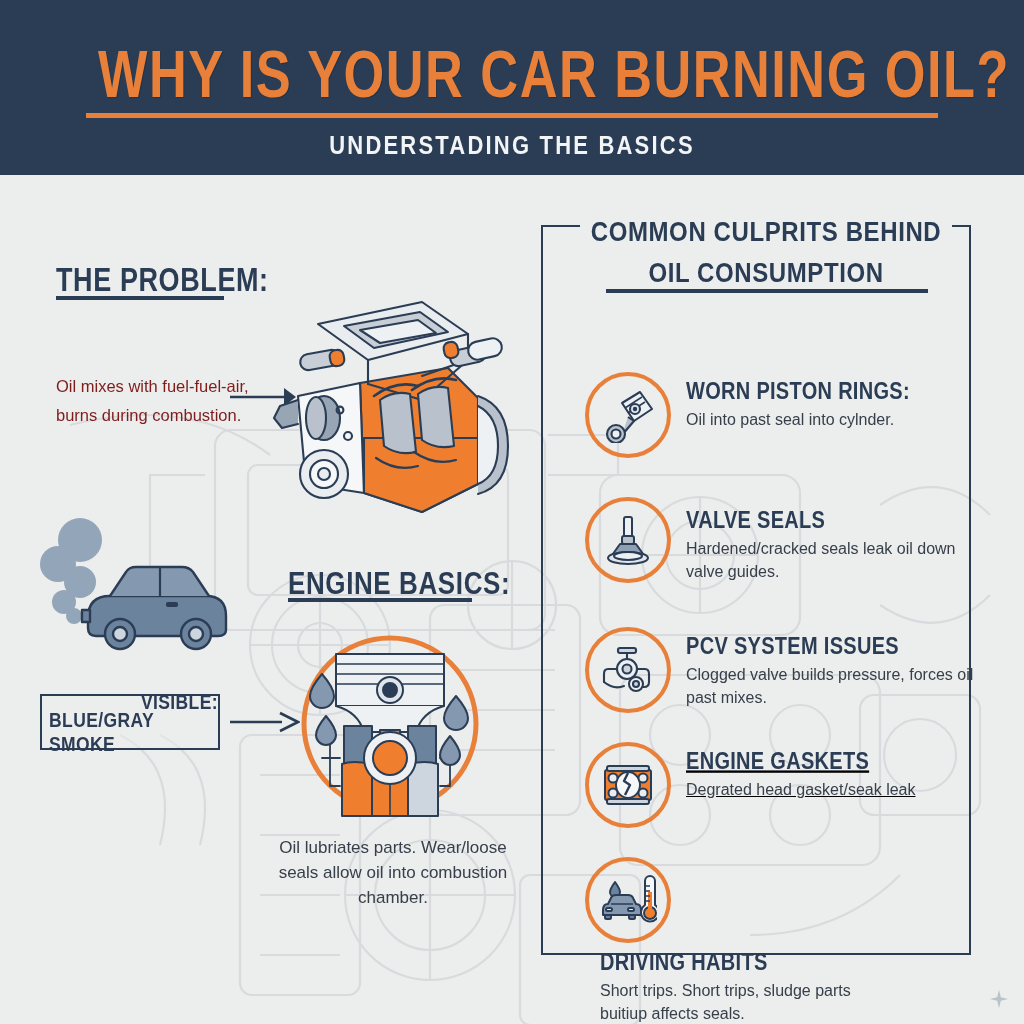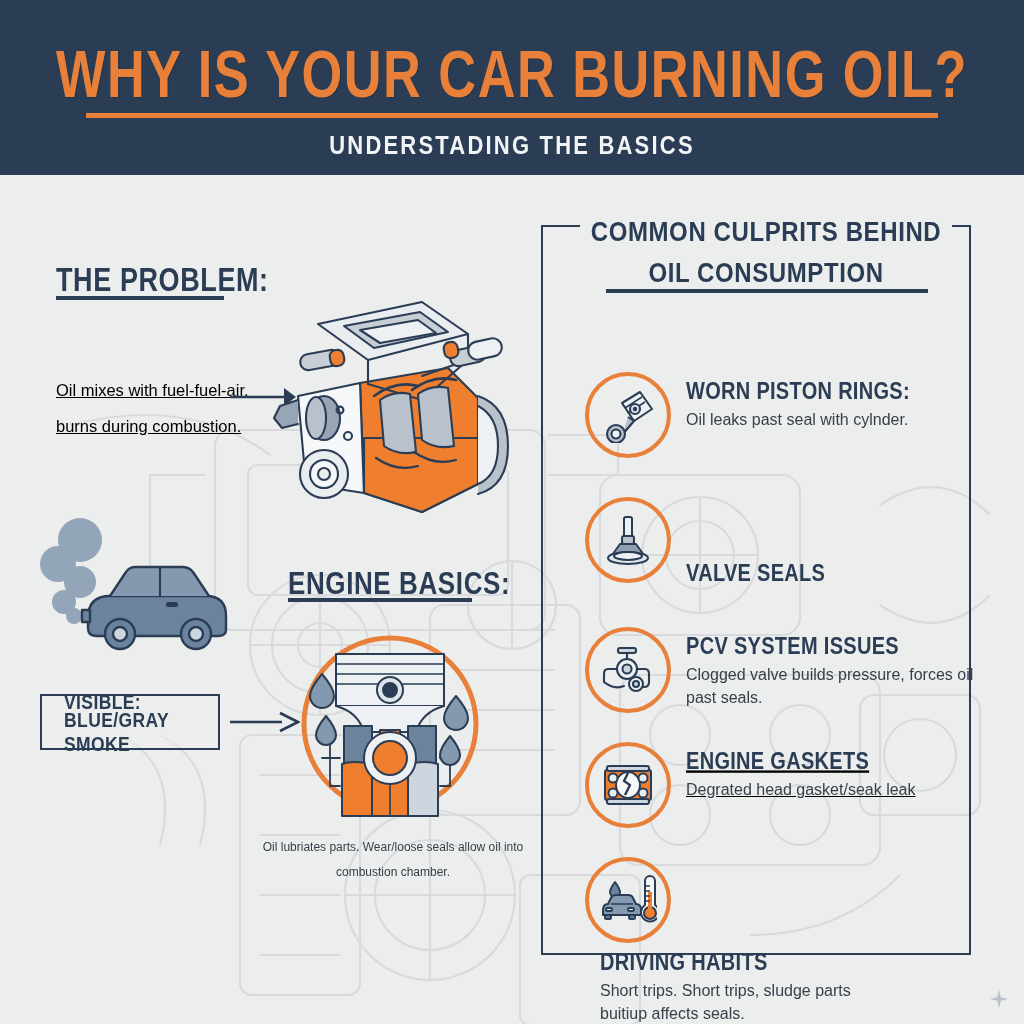--- a/index.html
+++ b/index.html
@@ -8,21 +8,21 @@
     background:#eceded;
     font-family:"Liberation Sans", sans-serif;
     -webkit-font-smoothing:antialiased;
   }
   .page{position:relative;width:1024px;height:1024px;background:#eceded;overflow:hidden;}
 
   
   .header{
     position:absolute;left:0;top:0;width:1024px;height:175px;
     background:#2b3d55;
-    display:flex;flex-direction:column;align-items:center;justify-content:flex-start;
+    display:flex;flex-direction:column;align-items:flex-end;justify-content:flex-start;
   }
   .title{
     margin-top:34px;
     font-family:"Liberation Sans", sans-serif;
     font-weight:bold;
     font-size:54px;
     letter-spacing:1.5px;
     color:#e8803a;
     transform:scaleY(1.25) scaleX(0.97);
     transform-origin:center top;
@@ -46,36 +46,36 @@
     position:absolute;
     font-weight:bold;color:#2b3d55;letter-spacing:.6px;
     transform:scaleY(1.2);transform-origin:left top;
   }
   .sec-rule{position:absolute;background:#2b3d55;height:4px;}
 
   #the-problem-heading{left:56px;top:262px;font-size:27px;}
   #the-problem-rule{left:56px;top:296px;width:168px;}
   #problem-body{
     position:absolute;left:56px;top:372px;width:215px;
-    font-size:16.5px;line-height:36px;color:#000000;text-decoration:underline;
+    font-size:16.5px;line-height:29px;color:#7f1d1d;
   }
 
   #engine-basics-heading{left:288px;top:565px;font-size:26px;}
   #engine-basics-rule{left:288px;top:598px;width:184px;}
   #basics-body{
     position:absolute;left:262px;top:835px;width:262px;text-align:center;
-    font-size:12px;line-height:25px;color:#37404a;
+    font-size:17px;line-height:25px;color:#37404a;
   }
 
   
   #visible-box{
     position:absolute;left:40px;top:694px;width:180px;height:56px;
     border:2.5px solid #2b3d55;background:rgba(236,237,237,.55);
     display:flex;flex-direction:column;justify-content:center;
-    padding-left:22px;box-sizing:border-box;
+    padding-left:7px;box-sizing:border-box;align-items:flex-end;
   }
   #visible-box span{
     font-weight:bold;font-size:17.5px;color:#2b3d55;letter-spacing:.4px;
     transform:scaleY(1.16);transform-origin:left center;line-height:20px;
   }
 
   
   #culprits-panel{
     position:absolute;left:541px;top:225px;width:430px;height:730px;
     border:2.5px solid #2b3d55;box-sizing:border-box;background:transparent;
@@ -304,38 +304,39 @@
           <circle cx="35" cy="22" r="5" fill="#dfe5ea"></circle>
           <circle cx="35" cy="22" r="2.2" fill="#2b3d55" stroke="none"></circle>
           <path d="M28 30 L34 34 L22 48" fill="#b9c2cc"></path>
           <circle cx="16" cy="47" r="9" fill="#b9c2cc"></circle>
           <circle cx="16" cy="47" r="4.5" fill="#eef1f4"></circle>
         </g>
       </svg>
     </div>
     <div class="culprit-text">
       <div class="culprit-title">WORN PISTON RINGS:</div>
-      <div class="culprit-desc">Oil leaks past seal with cylnder.</div>
+      <div class="culprit-desc">Oil into past seal into cylnder.</div>
     </div>
   </div>
 
   <div class="culprit" style="top:497px;align-items:flex-end;">
     <div class="badge">
       <svg width="56" height="56" viewBox="0 0 56 56">
         <g stroke="#2b3d55" stroke-width="2" fill="#cdd5de" stroke-linejoin="round">
           <rect x="24" y="5" width="8" height="22" rx="2" fill="#eef1f4"></rect>
           <rect x="22" y="24" width="12" height="8" rx="2" fill="#b9c2cc"></rect>
           <path d="M20 32 h16 l10 14 h-36 z" fill="#8fa0b3"></path>
           <ellipse cx="28" cy="46" rx="20" ry="6" fill="#dfe5ea"></ellipse>
           <ellipse cx="28" cy="44" rx="14" ry="4" fill="#eef1f4"></ellipse>
         </g>
       </svg>
     </div>
     <div class="culprit-text">
       <div class="culprit-title">VALVE SEALS</div>
+      <div class="culprit-desc">Hardened/cracked seals leak oil  down valve guides.</div>
     </div>
   </div>
 
   <div class="culprit" style="top:627px;">
     <div class="badge">
       <svg width="56" height="56" viewBox="0 0 56 56">
         <g stroke="#2b3d55" stroke-width="2.1" fill="none" stroke-linejoin="round" stroke-linecap="round">
           <rect x="18" y="6" width="18" height="5" rx="2" fill="#cdd5de"></rect>
           <path d="M27 11 v8"></path>
           <circle cx="27" cy="27" r="10" fill="#eef1f4"></circle>
@@ -343,21 +344,21 @@
           <path d="M17 27 H8 q-4 0 -4 5 v8"></path>
           <path d="M4 40 q10 8 20 4"></path>
           <path d="M37 27 h8 q4 0 4 5 v8 q0 5 -5 5 h-6"></path>
           <circle cx="36" cy="42" r="7" fill="#eef1f4"></circle>
           <circle cx="36" cy="42" r="3" fill="#cdd5de"></circle>
         </g>
       </svg>
     </div>
     <div class="culprit-text">
       <div class="culprit-title">PCV SYSTEM ISSUES</div>
-      <div class="culprit-desc">Clogged valve builds pressure, forces oil past seals.</div>
+      <div class="culprit-desc">Clogged valve builds pressure, forces oil past mixes.</div>
     </div>
   </div>
 
   <div class="culprit" style="top:742px;text-decoration:underline;">
     <div class="badge">
       <svg width="56" height="56" viewBox="0 0 56 56">
         <g stroke="#2b3d55" stroke-width="2" stroke-linejoin="round">
           <rect x="5" y="13" width="46" height="30" rx="2" fill="#ef7f2e"></rect>
           <rect x="7" y="9" width="42" height="5" rx="2" fill="#cdd5de"></rect>
           <rect x="7" y="42" width="42" height="5" rx="2" fill="#cdd5de"></rect>

